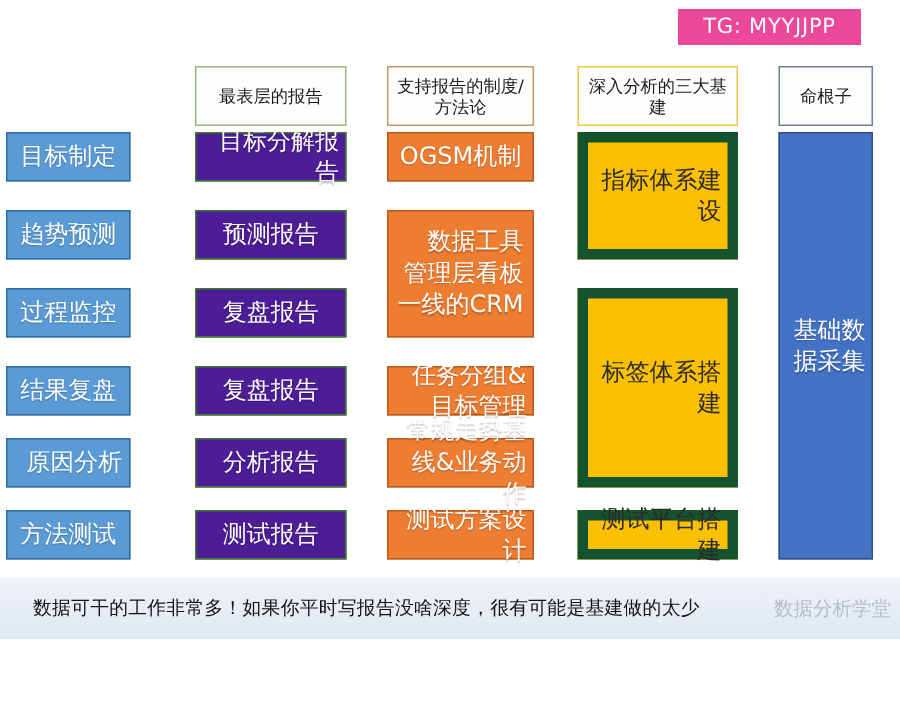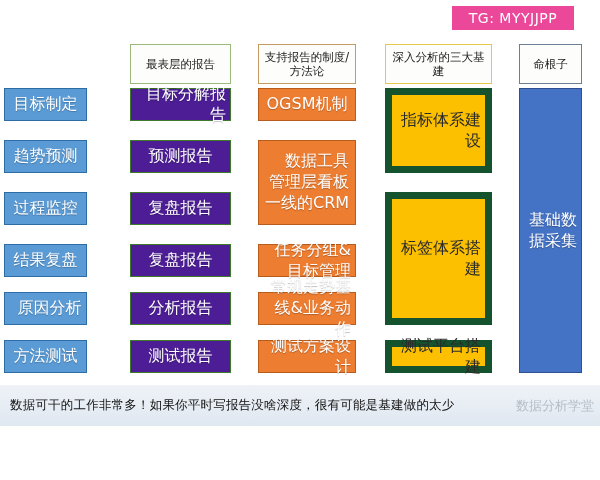--- a/index.html
+++ b/index.html
@@ -102,21 +102,21 @@
     position: absolute;
     left: 0;
     top: 385px;
     width: 600px;
     height: 41px;
     background: linear-gradient(180deg, #eef2f7 0%, #e7edf4 55%, #dfe7f0 100%);
     display: flex;
     align-items: center;
   }
   .caption-text {
-    padding-left: 10px;
+    padding-left: 22px;
     font-size: 12.5px;
     color: #121212;
     letter-spacing: .2px;
     white-space: nowrap;
   }
   .caption-watermark {
     position: absolute;
     right: 6px;
     top: 50%;
     transform: translateY(-50%);

